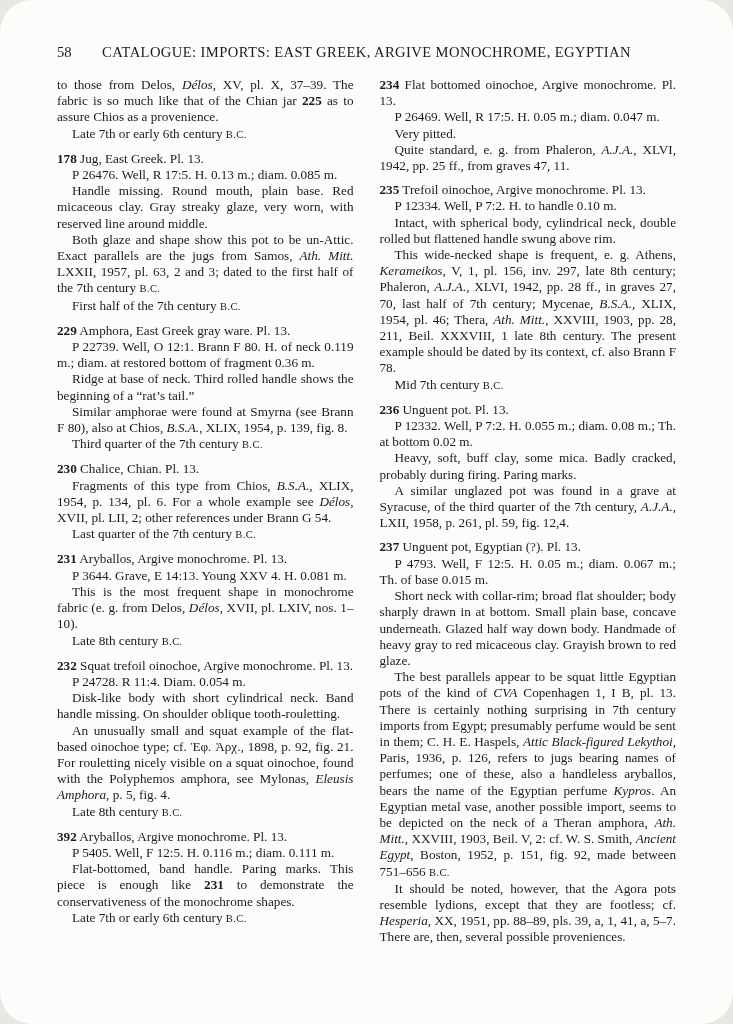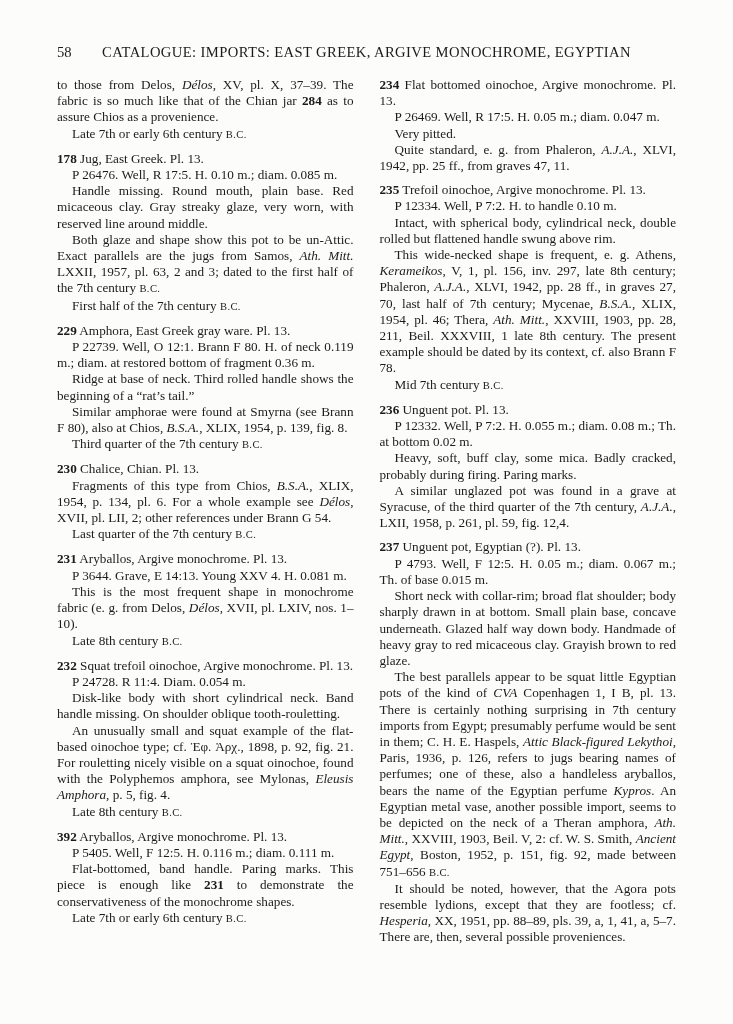--- a/index.html
+++ b/index.html
@@ -6,20 +6,21 @@
   html, body { margin:0; padding:0; }
   body { background:#e9e7e2; font-family:"Liberation Serif", serif; color:#1b1b1b; }
   .page {
     position:relative;
     width:733px; height:1024px;
     margin:0 auto;
     box-sizing:border-box;
     background:#fcfcfa;
     padding:44px 57px 0 57px;
     overflow:hidden;
+    border-radius:32px;
   }
   .page-header {
     position:relative;
     height:20px;
     margin-bottom:13px;
     text-align:center;
     font-size:14.6px;
     letter-spacing:0.4px;
     white-space:nowrap;
   }
@@ -45,26 +46,26 @@
 <body>
 
 <div class="page">
   <header class="page-header">
     <span class="page-number">58</span>
     <span class="page-title">CATALOGUE: IMPORTS: EAST GREEK, ARGIVE MONOCHROME, EGYPTIAN</span>
   </header>
   <main class="columns">
     <section class="column" id="col-left">
         <div class="entry">
-          <p class="first">to those from Delos, <i>Délos</i>, XV, pl. X, 37–39. The fabric is so much like that of the Chian jar <b>284</b> as to assure Chios as a provenience.</p>
+          <p class="first">to those from Delos, <i>Délos</i>, XV, pl. X, 37–39. The fabric is so much like that of the Chian jar <b>225</b> as to assure Chios as a provenience.</p>
           <p>Late 7th or early 6th century <span class="sc">B.C.</span></p>
         </div>
         <div class="entry">
           <p class="first"><b>178</b> Jug, East Greek. Pl. 13.</p>
-          <p>P 26476. Well, R 17:5. H. 0.10 m.; diam. 0.085 m.</p>
+          <p>P 26476. Well, R 17:5. H. 0.13 m.; diam. 0.085 m.</p>
           <p>Handle missing. Round mouth, plain base. Red micaceous clay. Gray streaky glaze, very worn, with reserved line around middle.</p>
           <p>Both glaze and shape show this pot to be un-Attic. Exact parallels are the jugs from Samos, <i>Ath. Mitt.</i> LXXII, 1957, pl. 63, 2 and 3; dated to the first half of the 7th century <span class="sc">B.C.</span></p>
           <p>First half of the 7th century <span class="sc">B.C.</span></p>
         </div>
         <div class="entry">
           <p class="first"><b>229</b> Amphora, East Greek gray ware. Pl. 13.</p>
           <p>P 22739. Well, O 12:1. Brann F 80. H. of neck 0.119 m.; diam. at restored bottom of fragment 0.36 m.</p>
           <p>Ridge at base of neck. Third rolled handle shows the beginning of a “rat’s tail.”</p>
           <p>Similar amphorae were found at Smyrna (see Brann F 80), also at Chios, <i>B.S.A.</i>, XLIX, 1954, p. 139, fig. 8.</p>
           <p>Third quarter of the 7th century <span class="sc">B.C.</span></p>

